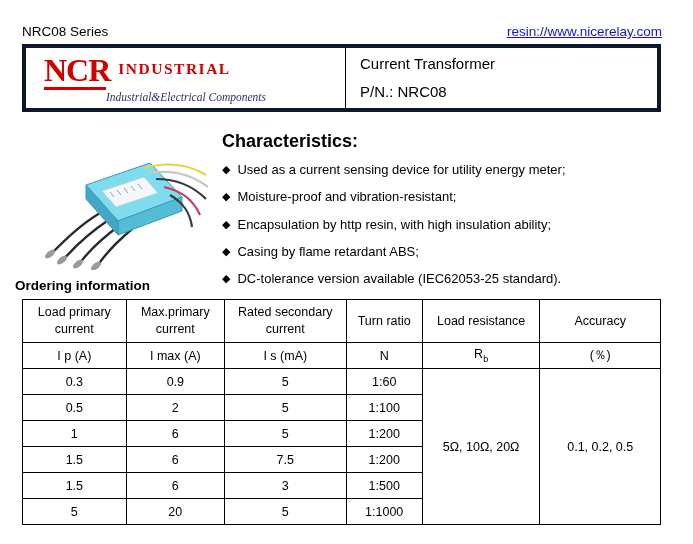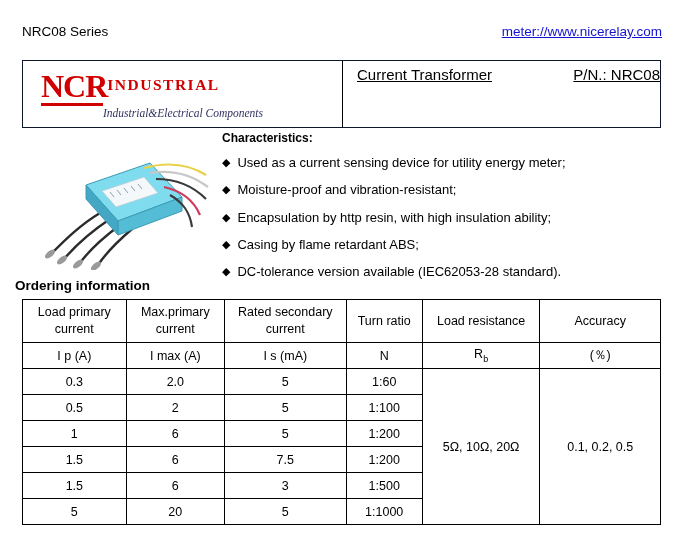--- a/index.html
+++ b/index.html
@@ -38,24 +38,24 @@
   .site-link {
     font-size: 13.5px;
     color: #1414d2;
     text-decoration: underline;
   }
 
   
   .title-block {
     position: absolute;
     left: 22px;
-    top: 60px;
+    top: 44px;
     width: 639px;
     height: 68px;
-    border: 1px solid #0f172a;
+    border: 4px solid #0f172a;
     box-sizing: border-box;
     display: flex;
   }
   .logo-cell {
     width: 320px;
     border-right: 1px solid #000;
     box-sizing: border-box;
     position: relative;
     display: flex;
     align-items: center;
@@ -85,54 +85,54 @@
     height: 3px;
     background: #d00000;
     margin-top: 1px;
   }
   .logo-industrial {
     font-family: "Liberation Serif", serif;
     font-weight: bold;
     font-size: 15.5px;
     color: #d00000;
     letter-spacing: 1.5px;
+    margin-left: 8px;
     margin-bottom: 6px;
   }
   .logo-sub {
     font-family: "Liberation Serif", serif;
     font-style: italic;
     font-size: 11.5px;
     color: #303060;
     margin-top: 1px;
     margin-left: 62px;
     white-space: nowrap;
   }
   .product-cell {
     flex: 1;
     padding-left: 14px;
     display: flex;
-    flex-direction: row;
-    justify-content: space-between;
+    flex-direction: column;
+    justify-content: center;
     box-sizing: border-box;
-    text-decoration: underline;
   }
   .product-cell div {
     font-size: 15px;
     line-height: 1.9;
   }
 
   
   .char-block {
     position: absolute;
     left: 222px;
     top: 131px;
     width: 440px;
   }
   .char-title {
-    font-size: 12px;
+    font-size: 18px;
     font-weight: bold;
     margin-bottom: 10px;
   }
   .char-item {
     font-size: 13px;
     margin-bottom: 11px;
     display: flex;
     align-items: flex-start;
     line-height: 1.25;
   }
@@ -192,21 +192,21 @@
   sub { font-size: 9px; }
   .unit-row td { height: 27px; }
 </style>
 </head>
 <body>
 
 <div class="page">
 
   <div class="header-row">
     <span class="series-title">NRC08 Series</span>
-    <a class="site-link" href="#">meter://www.nicerelay.com</a>
+    <a class="site-link" href="#">resin://www.nicerelay.com</a>
   </div>
 
   <div class="title-block">
     <div class="logo-cell">
       <div class="logo-wrap">
         <div class="logo-top">
           <div class="logo-ncr">
             <span>NCR</span>
             <span class="underline"></span>
           </div>
@@ -273,21 +273,21 @@
     <div class="char-item">
       <span class="char-bullet">◆</span>
       <span>Encapsulation by http resin, with high insulation ability;</span>
     </div>
     <div class="char-item">
       <span class="char-bullet">◆</span>
       <span>Casing by flame retardant ABS;</span>
     </div>
     <div class="char-item">
       <span class="char-bullet">◆</span>
-      <span>DC-tolerance version available (IEC62053-28 standard).</span>
+      <span>DC-tolerance version available (IEC62053-25 standard).</span>
     </div>
   </div>
 
   <div class="ordering-title">Ordering information</div>
 
   <table class="spec">
     <thead>
       <tr>
         <th class="col1">Load primary current</th>
         <th class="col2">Max.primary current</th>
@@ -301,21 +301,21 @@
         <td>Ι max (A)</td>
         <td>Ι s (mA)</td>
         <td>N</td>
         <td>R<sub>b</sub></td>
         <td>(％)</td>
       </tr>
     </thead>
     <tbody>
       <tr>
         <td>0.3</td>
-        <td>2.0</td>
+        <td>0.9</td>
         <td>5</td>
         <td>1:60</td>
         <td rowspan="6">5Ω, 10Ω, 20Ω</td>
         <td rowspan="6">0.1, 0.2, 0.5</td>
       </tr>
       <tr>
         <td>0.5</td>
         <td>2</td>
         <td>5</td>
         <td>1:100</td>

